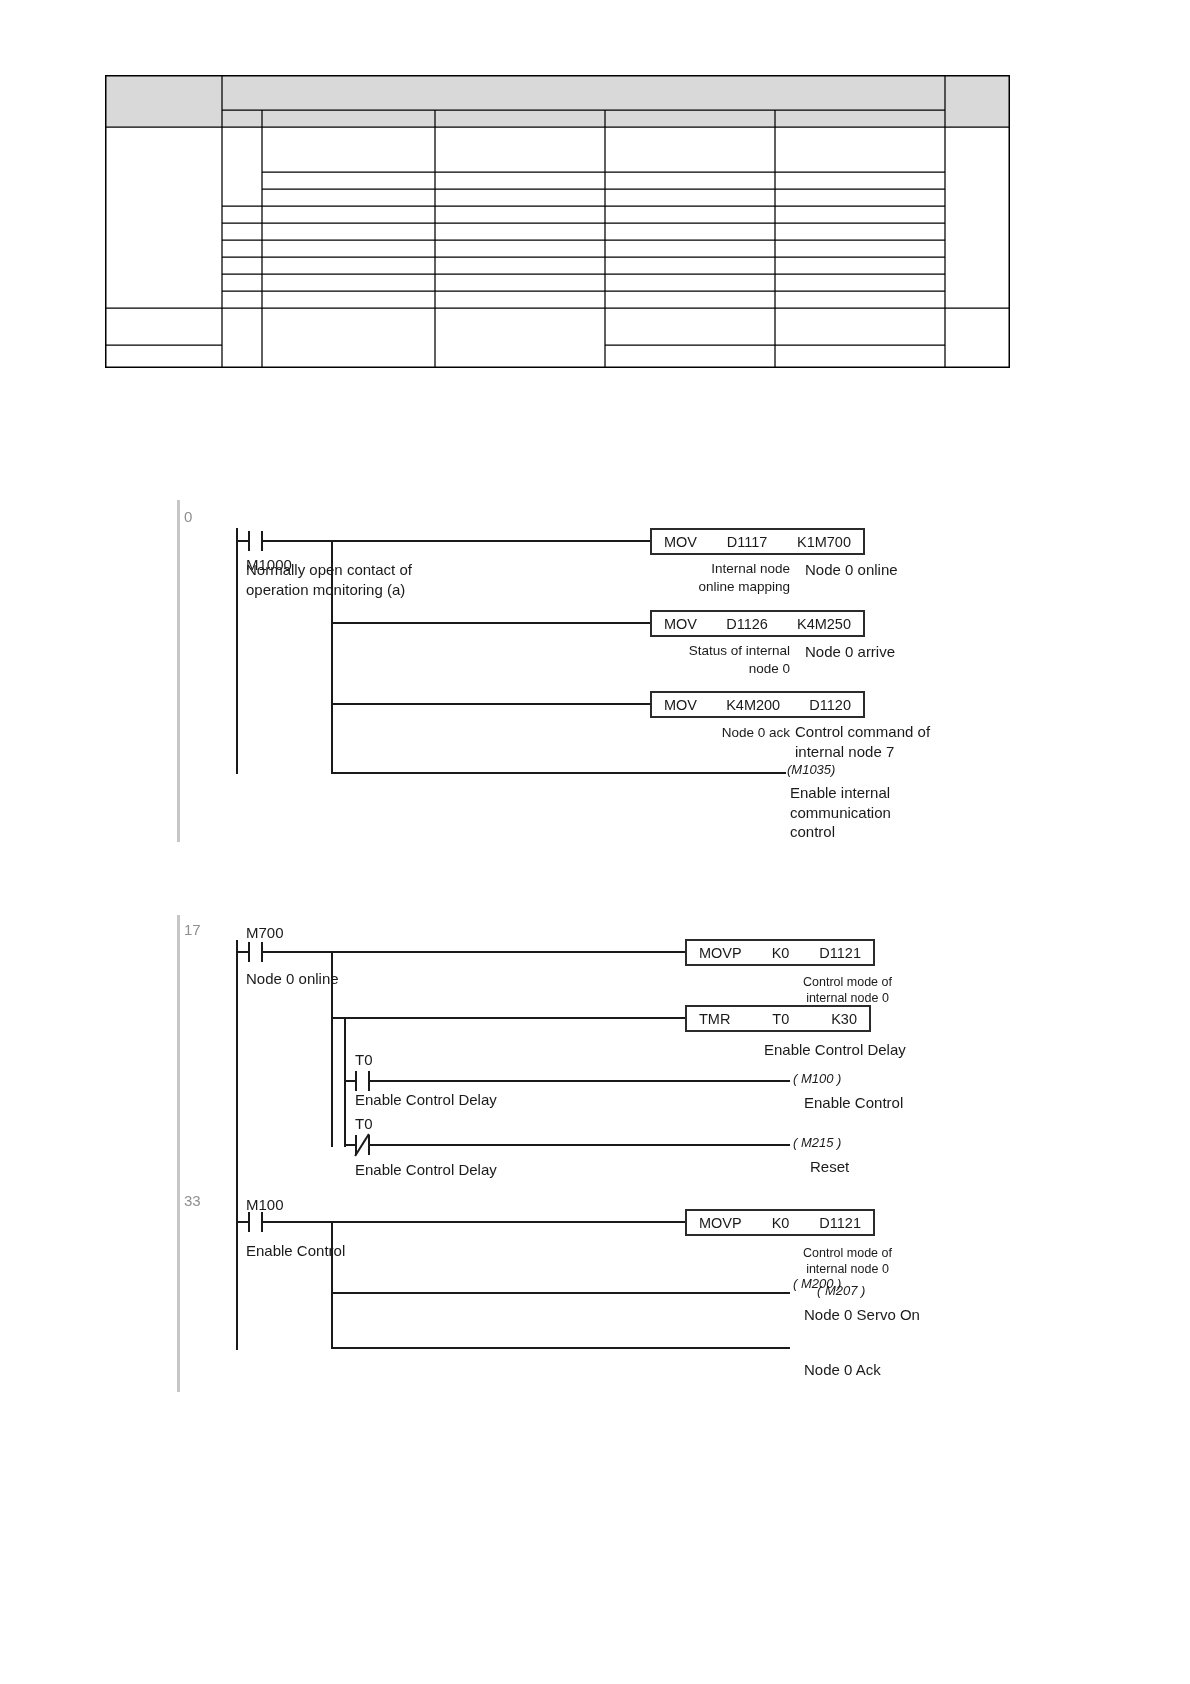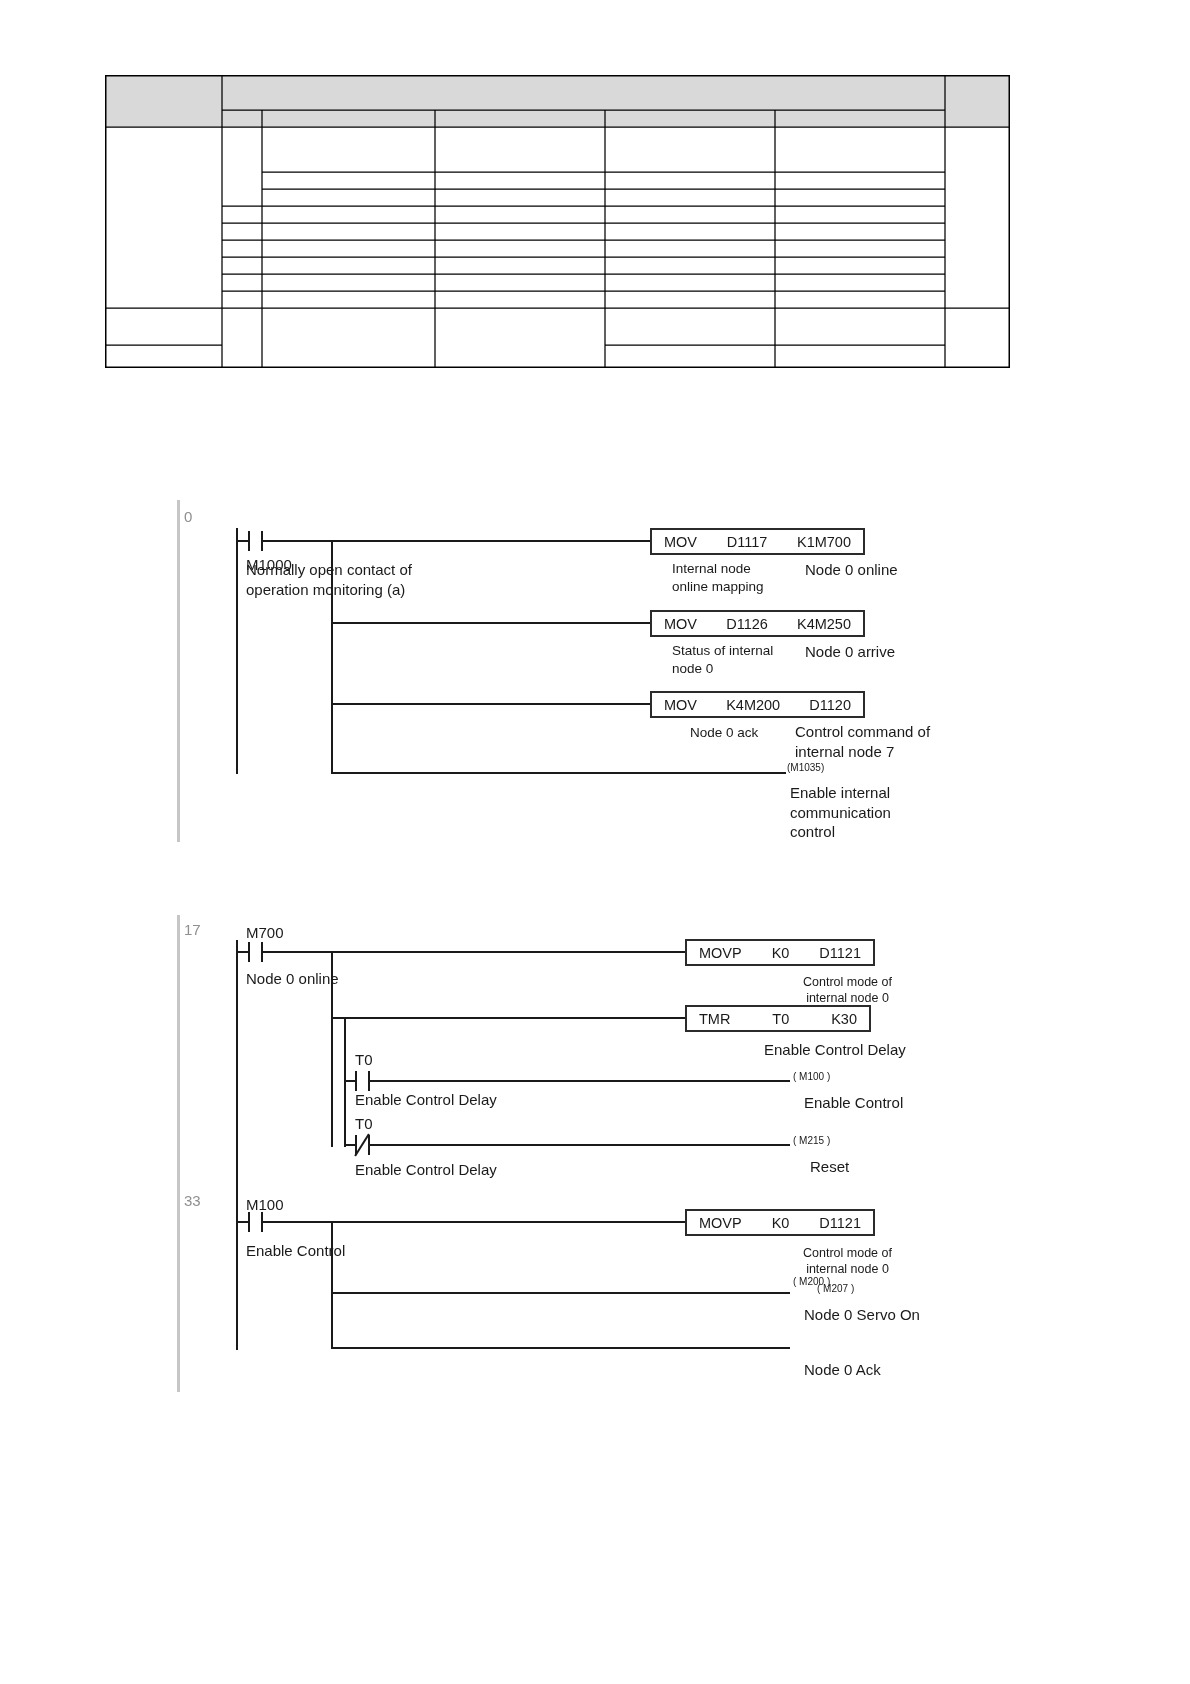--- a/index.html
+++ b/index.html
@@ -5,24 +5,24 @@
   * { margin:0; padding:0; box-sizing:border-box; }
   html,body { background:#ffffff; }
   body { font-family:"Liberation Sans","DejaVu Sans",sans-serif; color:#1a1a1a; }
   .page { position:relative; width:1190px; height:1684px; background:#ffffff; overflow:hidden; }
   .abs { position:absolute; }
   .ln { position:absolute; background:#1a1a1a; }
   .guide { position:absolute; width:3px; background:#c6c6c6; }
   .step { position:absolute; font-size:15px; color:#8f8f8f; }
   .lbl { position:absolute; font-size:15px; white-space:nowrap; }
   .cmt { position:absolute; font-size:15px; line-height:1.32; }
-  .sm { position:absolute; font-size:13.5px; line-height:1.32; text-align:left; }
+  .sm { position:absolute; font-size:13.5px; line-height:1.32; text-align:right; }
   .xs { position:absolute; font-size:12.5px; line-height:1.3; text-align:center; }
   .side { position:absolute; font-size:15px; line-height:1.3; }
-  .coil { position:absolute; font-size:10px; white-space:nowrap; }
+  .coil { position:absolute; font-size:13px; white-space:nowrap;font-style:italic; }
   .ibox { position:absolute; border:2px solid #2b2b2b; background:#fff; display:flex;
           align-items:center; justify-content:space-between; padding:0 12px; font-size:14.5px; }
   .bar { position:absolute; width:2px; height:20px; background:#1a1a1a; }
   .slash { position:absolute; width:2px; height:26px; background:#1a1a1a; transform:rotate(32deg); }
 </style>
 </head>
 <body>
 
 <div class="page">
 

